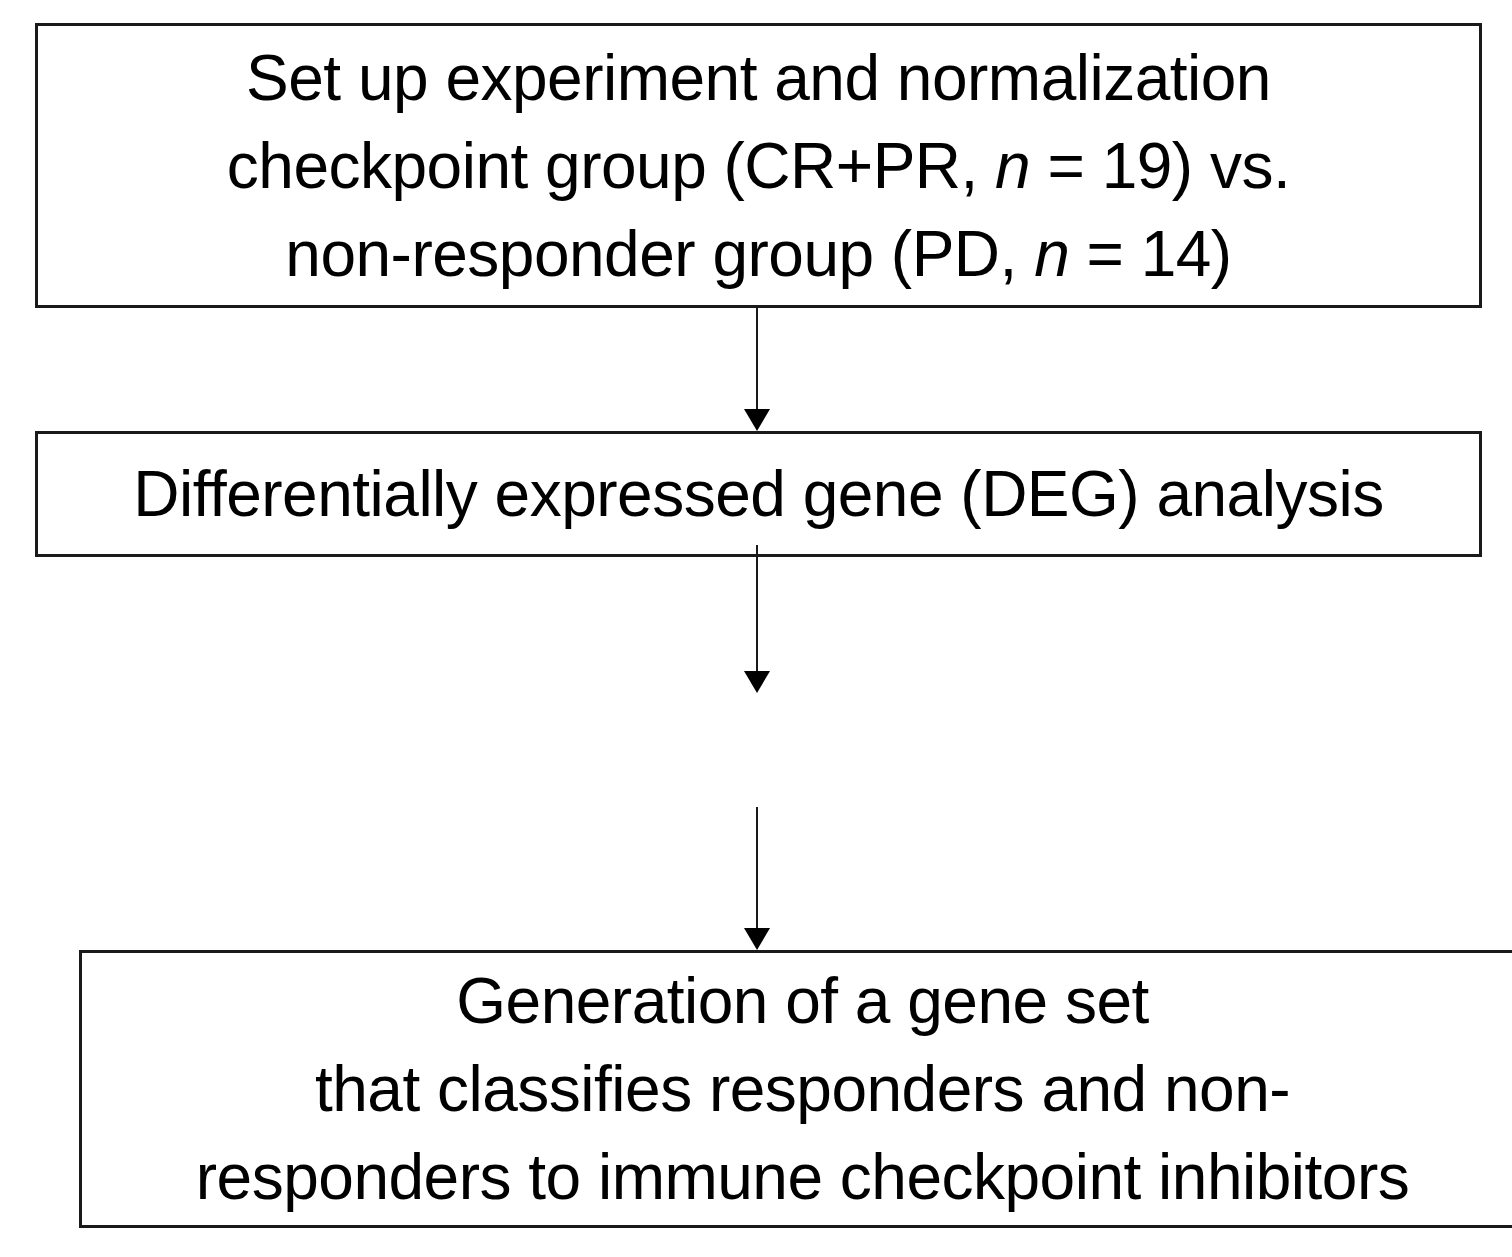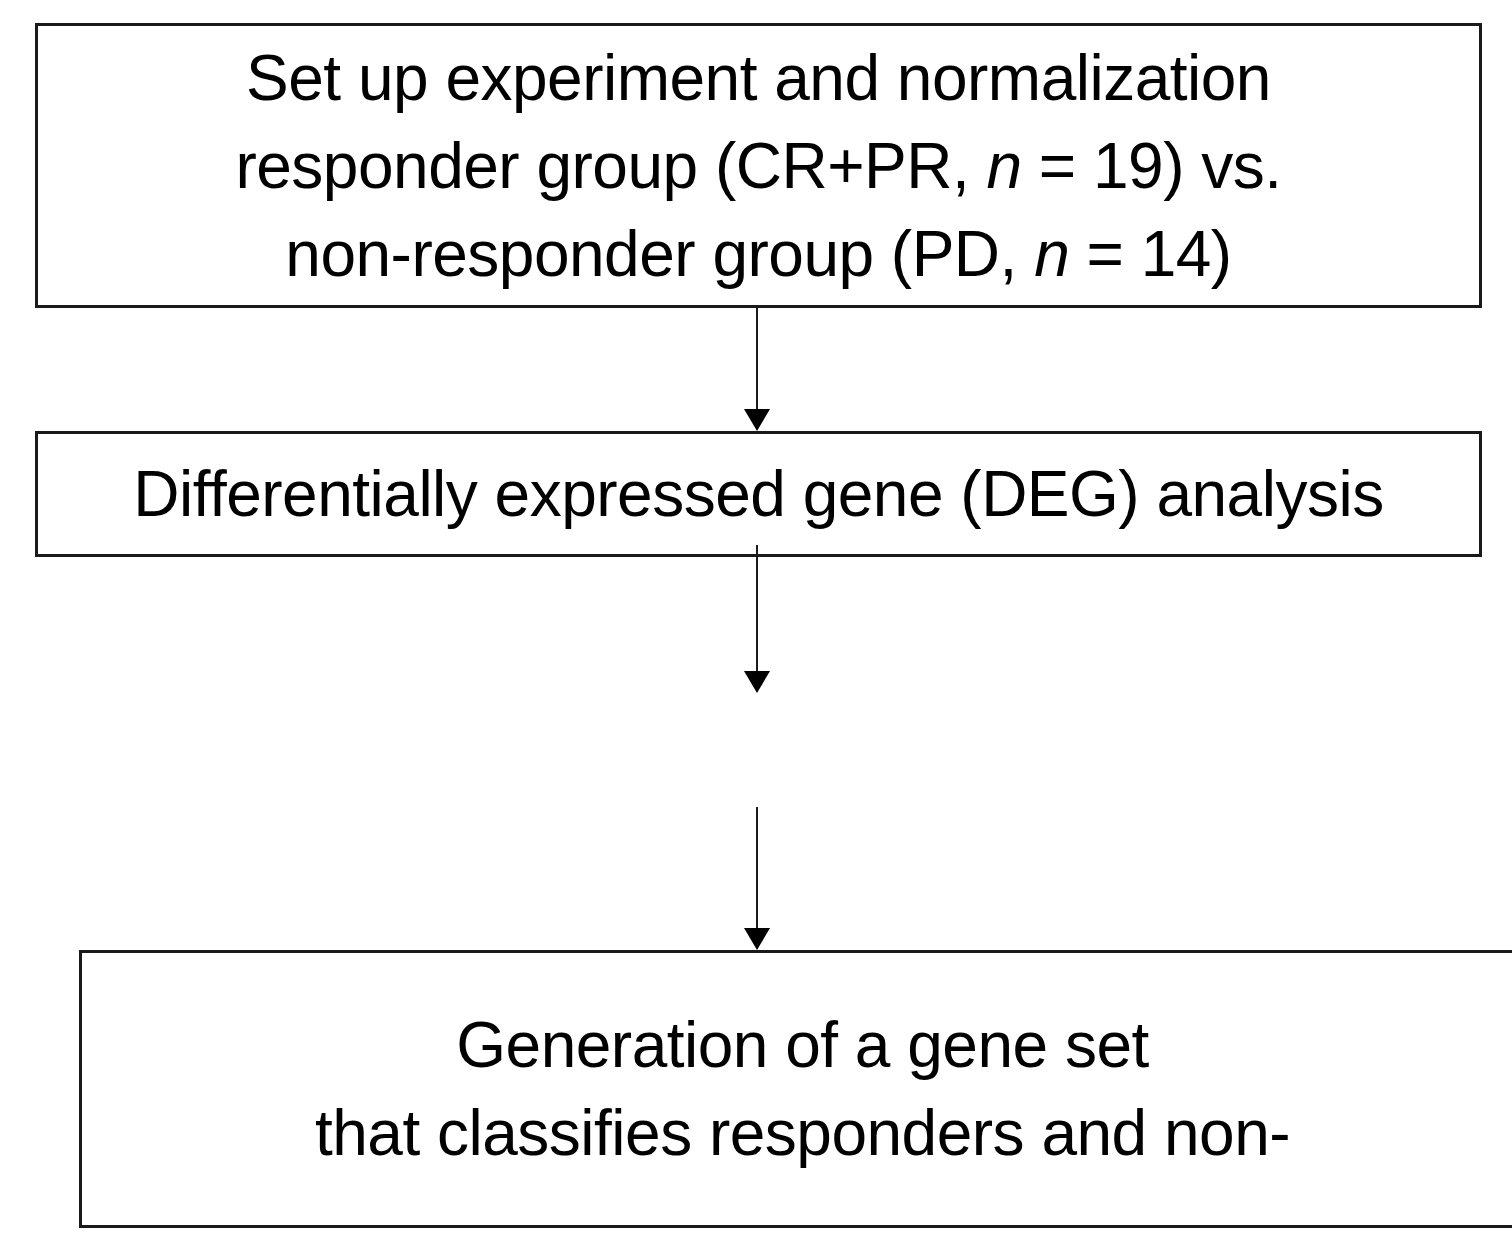--- a/index.html
+++ b/index.html
@@ -65,21 +65,21 @@
   #arrow-2 { top: 545px; height: 148px; }
   #arrow-3 { top: 807px; height: 143px; }
 </style>
 </head>
 <body>
 
 <div class="canvas">
 
   <div class="flow-box" id="box-setup">
       <div class="line"><span>Set up experiment and normalization</span></div>
-      <div class="line"><span>responder group (CR+PR, </span><span class="it">n</span><span> = 19) vs.</span></div>
+      <div class="line"><span>checkpoint group (CR+PR, </span><span class="it">n</span><span> = 19) vs.</span></div>
       <div class="line"><span>non-responder group (PD, </span><span class="it">n</span><span> = 14)</span></div>
     </div>
 
   <div class="flow-arrow" id="arrow-1">
     <div class="arrow-stem"></div>
     <div class="arrow-head"></div>
   </div>
 
   <div class="flow-box" id="box-deg">
       <div class="line"><span>Differentially expressed gene (DEG) analysis</span></div>
@@ -92,15 +92,16 @@
 
 
   <div class="flow-arrow" id="arrow-3">
     <div class="arrow-stem"></div>
     <div class="arrow-head"></div>
   </div>
 
   <div class="flow-box" id="box-geneset">
       <div class="line"><span>Generation of a gene set</span></div>
       <div class="line"><span>that classifies responders and non-</span></div>
+      <div class="line"><span>responders to immune checkpoint inhibitors</span></div>
     </div>
 
 </div>
 
 </body></html>

